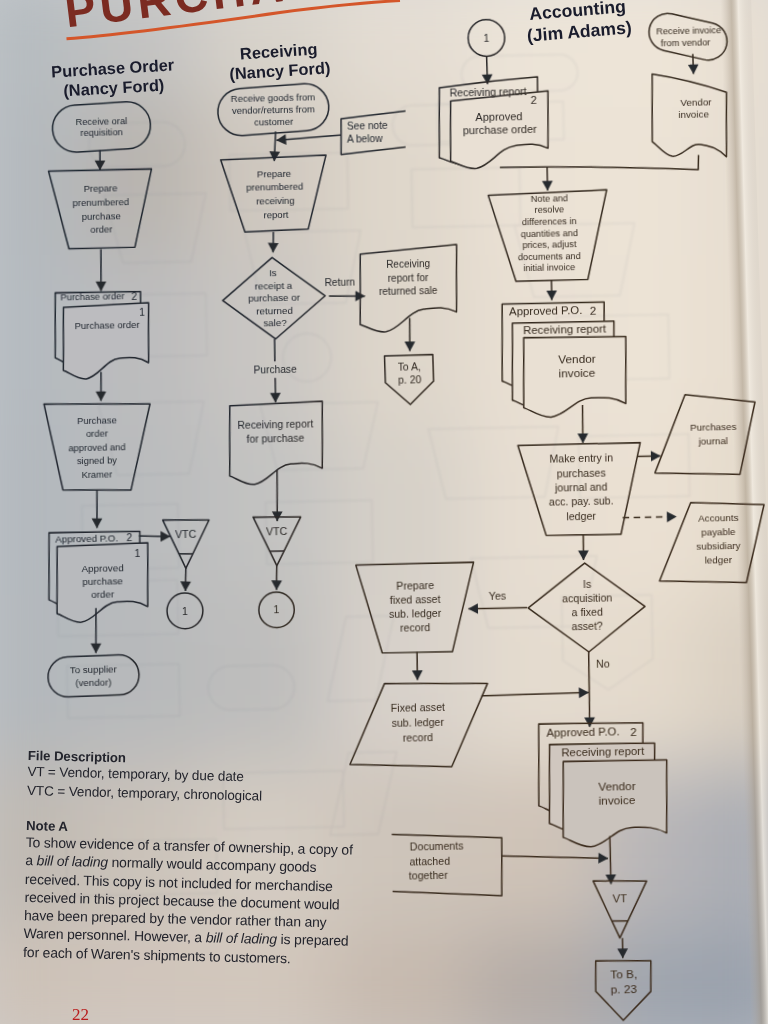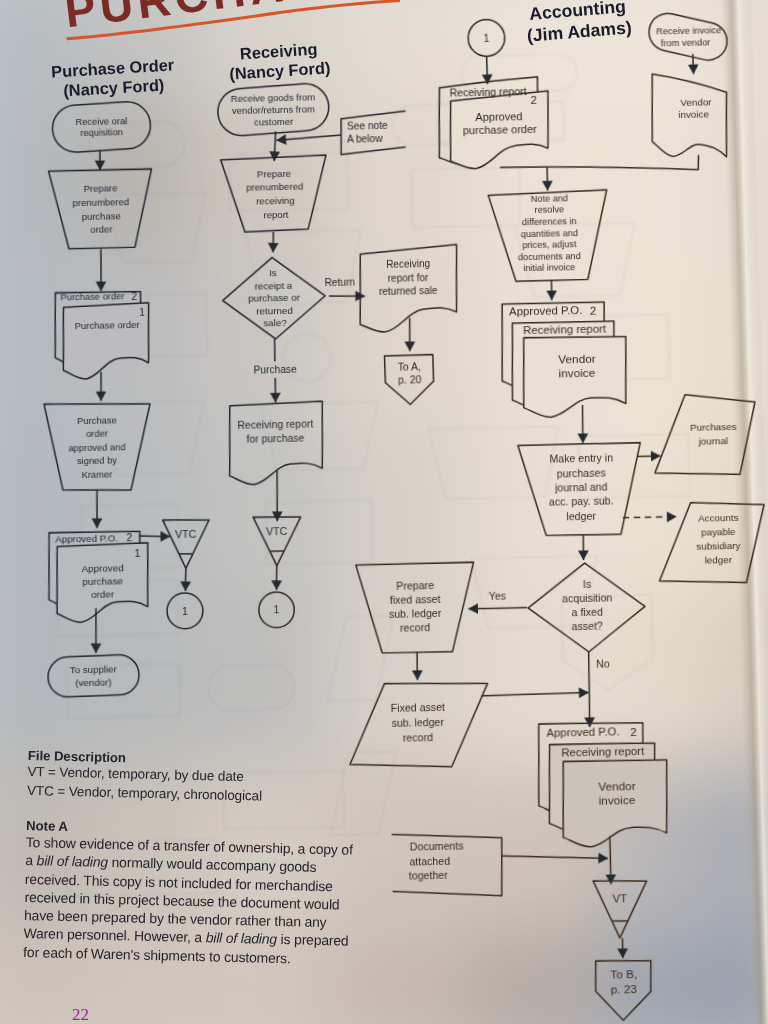--- a/index.html
+++ b/index.html
@@ -14,21 +14,21 @@
   #page-chrome text#page-title{fill:#7b2b21;}
   .legend{position:absolute;left:28px;top:750px;width:360px;color:#23242c;
           transform:rotate(1.35deg);transform-origin:0 0;}
   .lg-title{font-size:13.2px;font-weight:bold;letter-spacing:-0.05px;line-height:12px;}
   .lg-line{font-size:13.5px;line-height:19.0px;letter-spacing:-0.1px;}
   .note-title{margin-top:20px;}
   .note-body{margin-top:1px;}
   .nb{font-size:13.9px;line-height:18.3px;letter-spacing:-0.15px;}
   .nb i{font-style:italic;}
   .page-num{position:absolute;left:72px;top:1005px;font-size:17px;
-            font-family:"Liberation Serif",serif;color:#a21caf;}
+            font-family:"Liberation Serif",serif;color:#b91c1c;}
 </style>
 </head>
 <body>
 
 <div id="page">
   <svg class="flow" viewBox="0 0 768 1024">
     <defs>
       <filter id="bgBlur" x="-10%" y="-10%" width="120%" height="120%">
         <feGaussianBlur stdDeviation="38"></feGaussianBlur>
       </filter>

